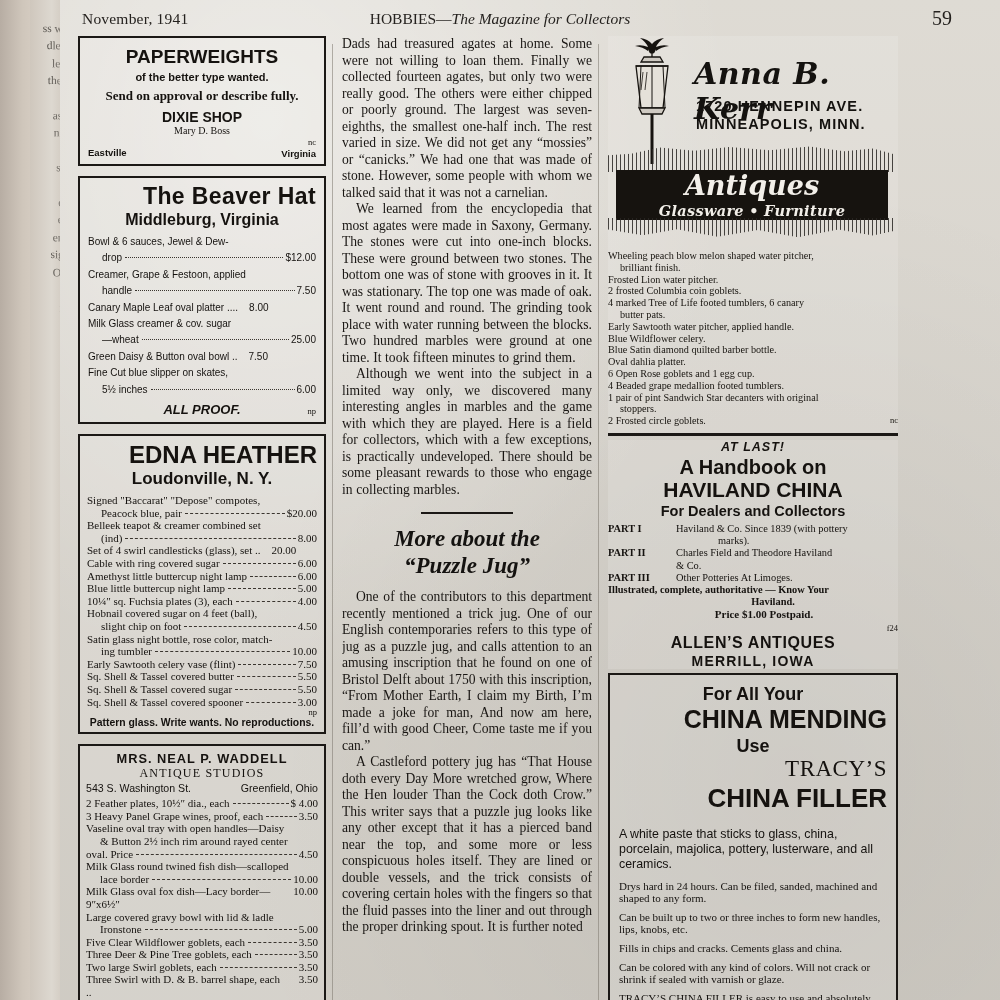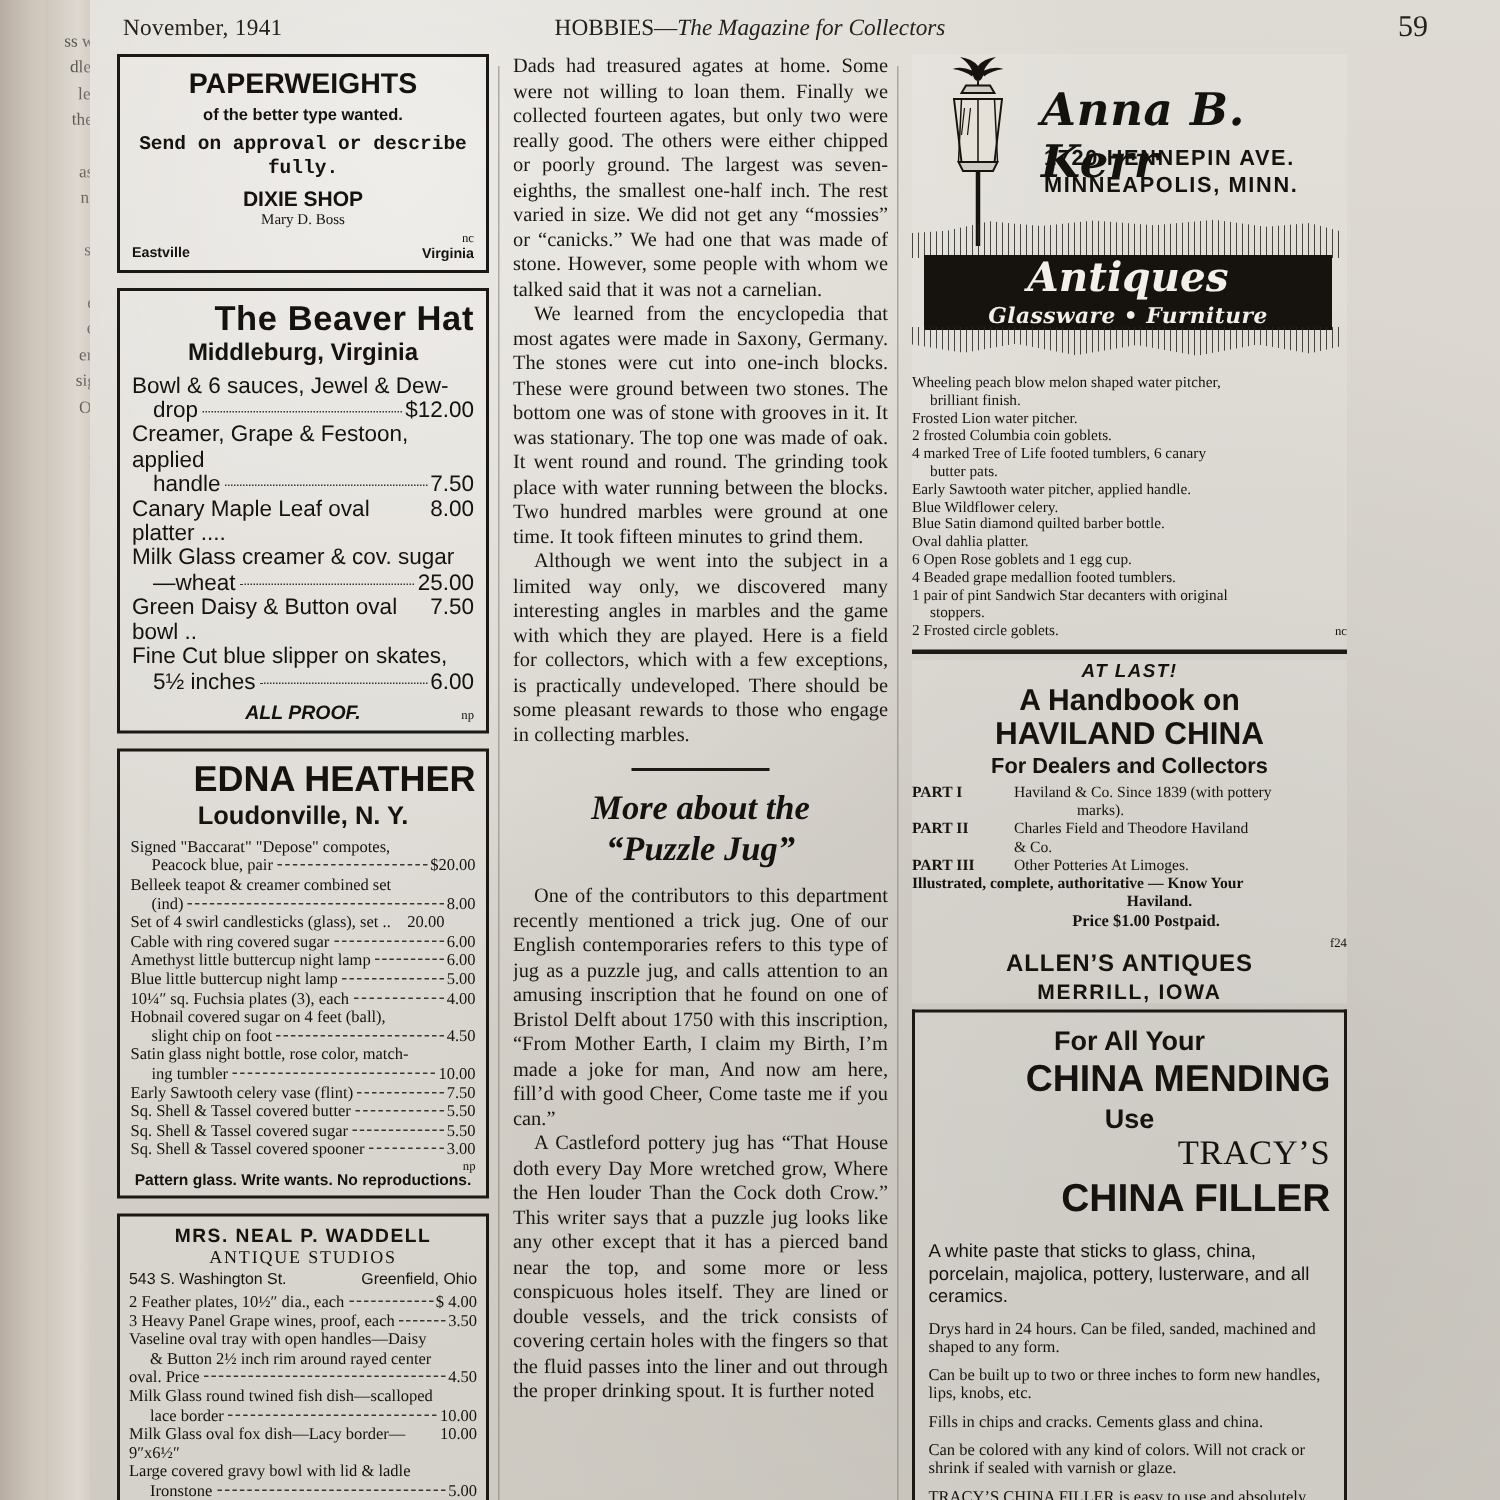--- a/index.html
+++ b/index.html
@@ -117,36 +117,36 @@
     color:#15120f;
   }
   .adbox.noborder{border:none;padding:0;}
   .hr-thick{height:3px;background:#1b1815;margin:7px 0 6px;}
   .hr-thin{height:1px;background:#3a352f;margin:6px 0 5px;}
 
   
   .t-head-xl{font-family:"Liberation Sans",sans-serif;font-weight:bold;font-size:22px;text-align:right;letter-spacing:.4px;line-height:1.08;}
   .t-head-lg{font-family:"Liberation Sans",sans-serif;font-weight:bold;font-size:19px;text-align:center;line-height:1.12;}
   .t-head-md{font-family:"Liberation Sans",sans-serif;font-weight:bold;font-size:11px;text-align:center;line-height:1.18;}
-  .t-sub{font-family:Liberation Mono, monospace;font-size:13px;text-align:center;line-height:1.2;}
+  .t-sub{font-family:Liberation Serif, serif;font-size:13px;text-align:center;line-height:1.2;}
   .t-center{text-align:center;}
 
   
   .plist{margin-top:4px;}
   .prow{display:flex;align-items:baseline;font-size:11.6px;line-height:13.4px;}
   .prow .lbl{white-space:normal;}
   .prow .dots{
     flex:1 1 auto;min-width:6px;margin:0 2px 0 3px;
     border-bottom:1.5px dotted #3a352f;transform:translateY(-3px);
   }
   .prow .amt{white-space:nowrap;font-variant-numeric:tabular-nums;}
   .prow.cont{padding-left:14px;}
 
   
-  .plist.sans .prow{font-family:"Liberation Sans",sans-serif;font-size:15px;line-height:16.4px;}
+  .plist.sans .prow{font-family:"Liberation Sans",sans-serif;font-size:10px;line-height:16.4px;}
   .plist.sans .prow .dots{border-bottom-style:dotted;}
 
   
   .plist.dense .prow{font-size:11px;line-height:12.6px;}
   .plist.dense .prow .dots{border-bottom:1.4px dashed #3a352f;}
 
   .np{font-size:8.5px;text-align:right;display:block;line-height:9px;}
 
   
   .body p{

